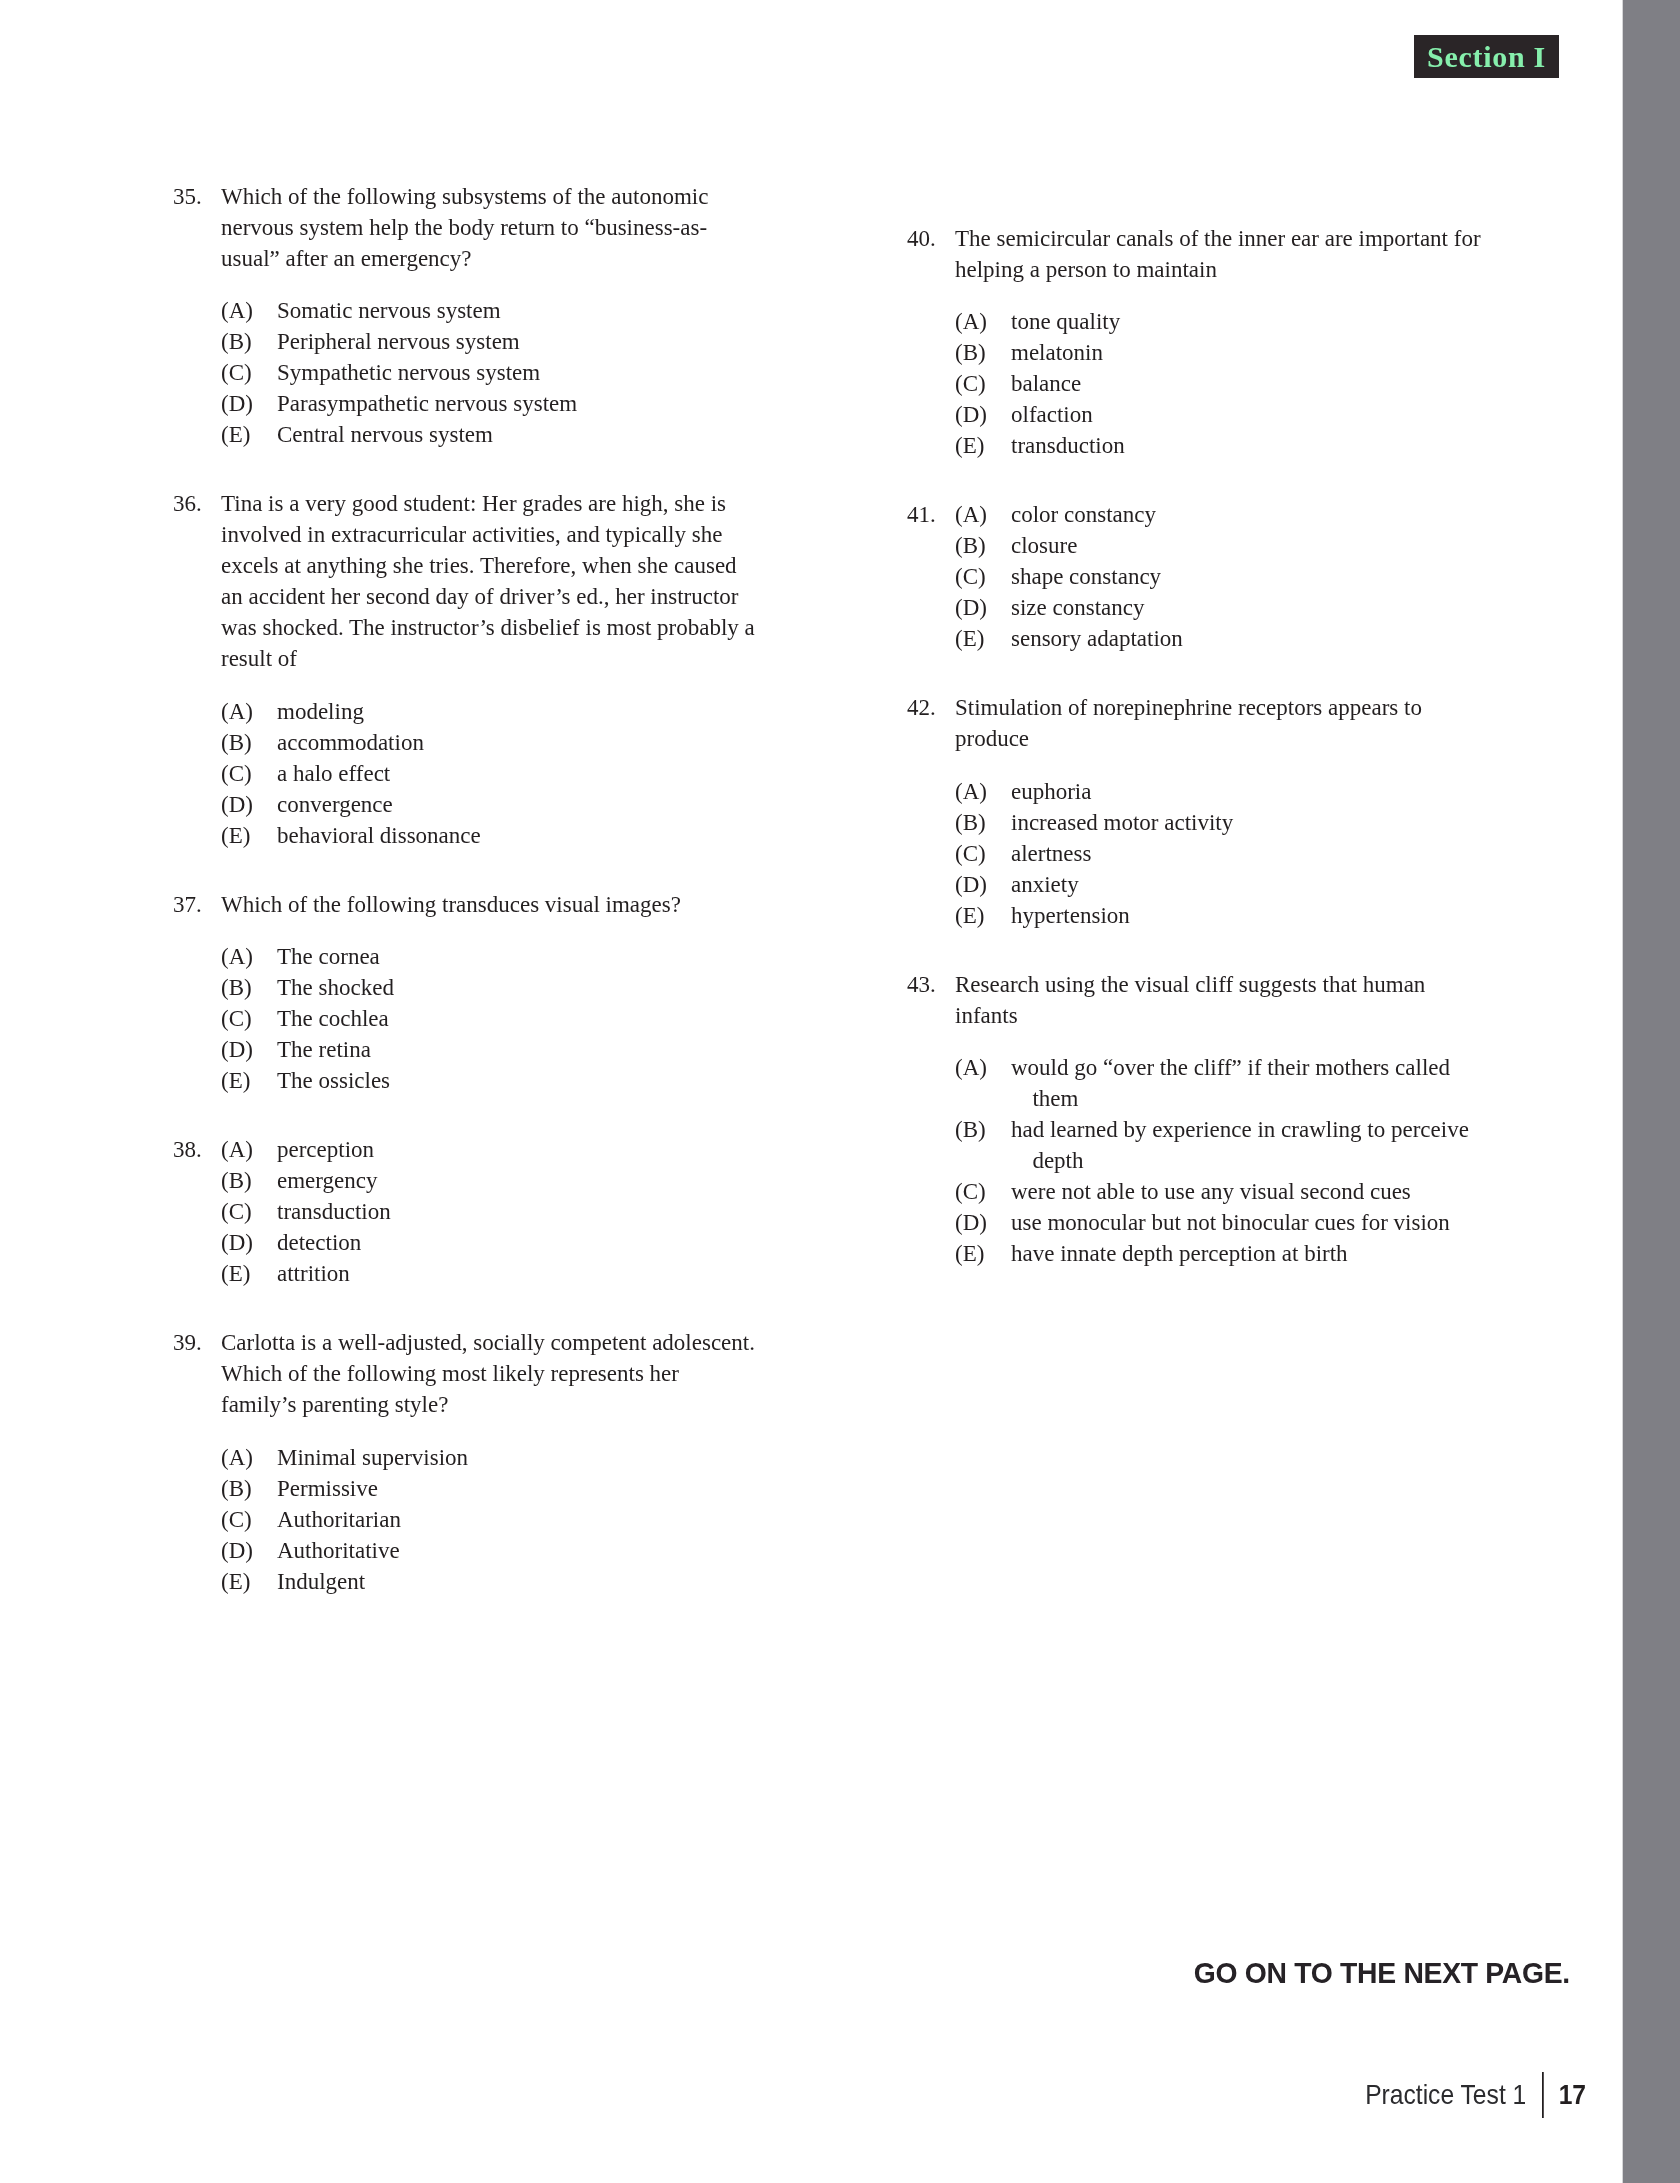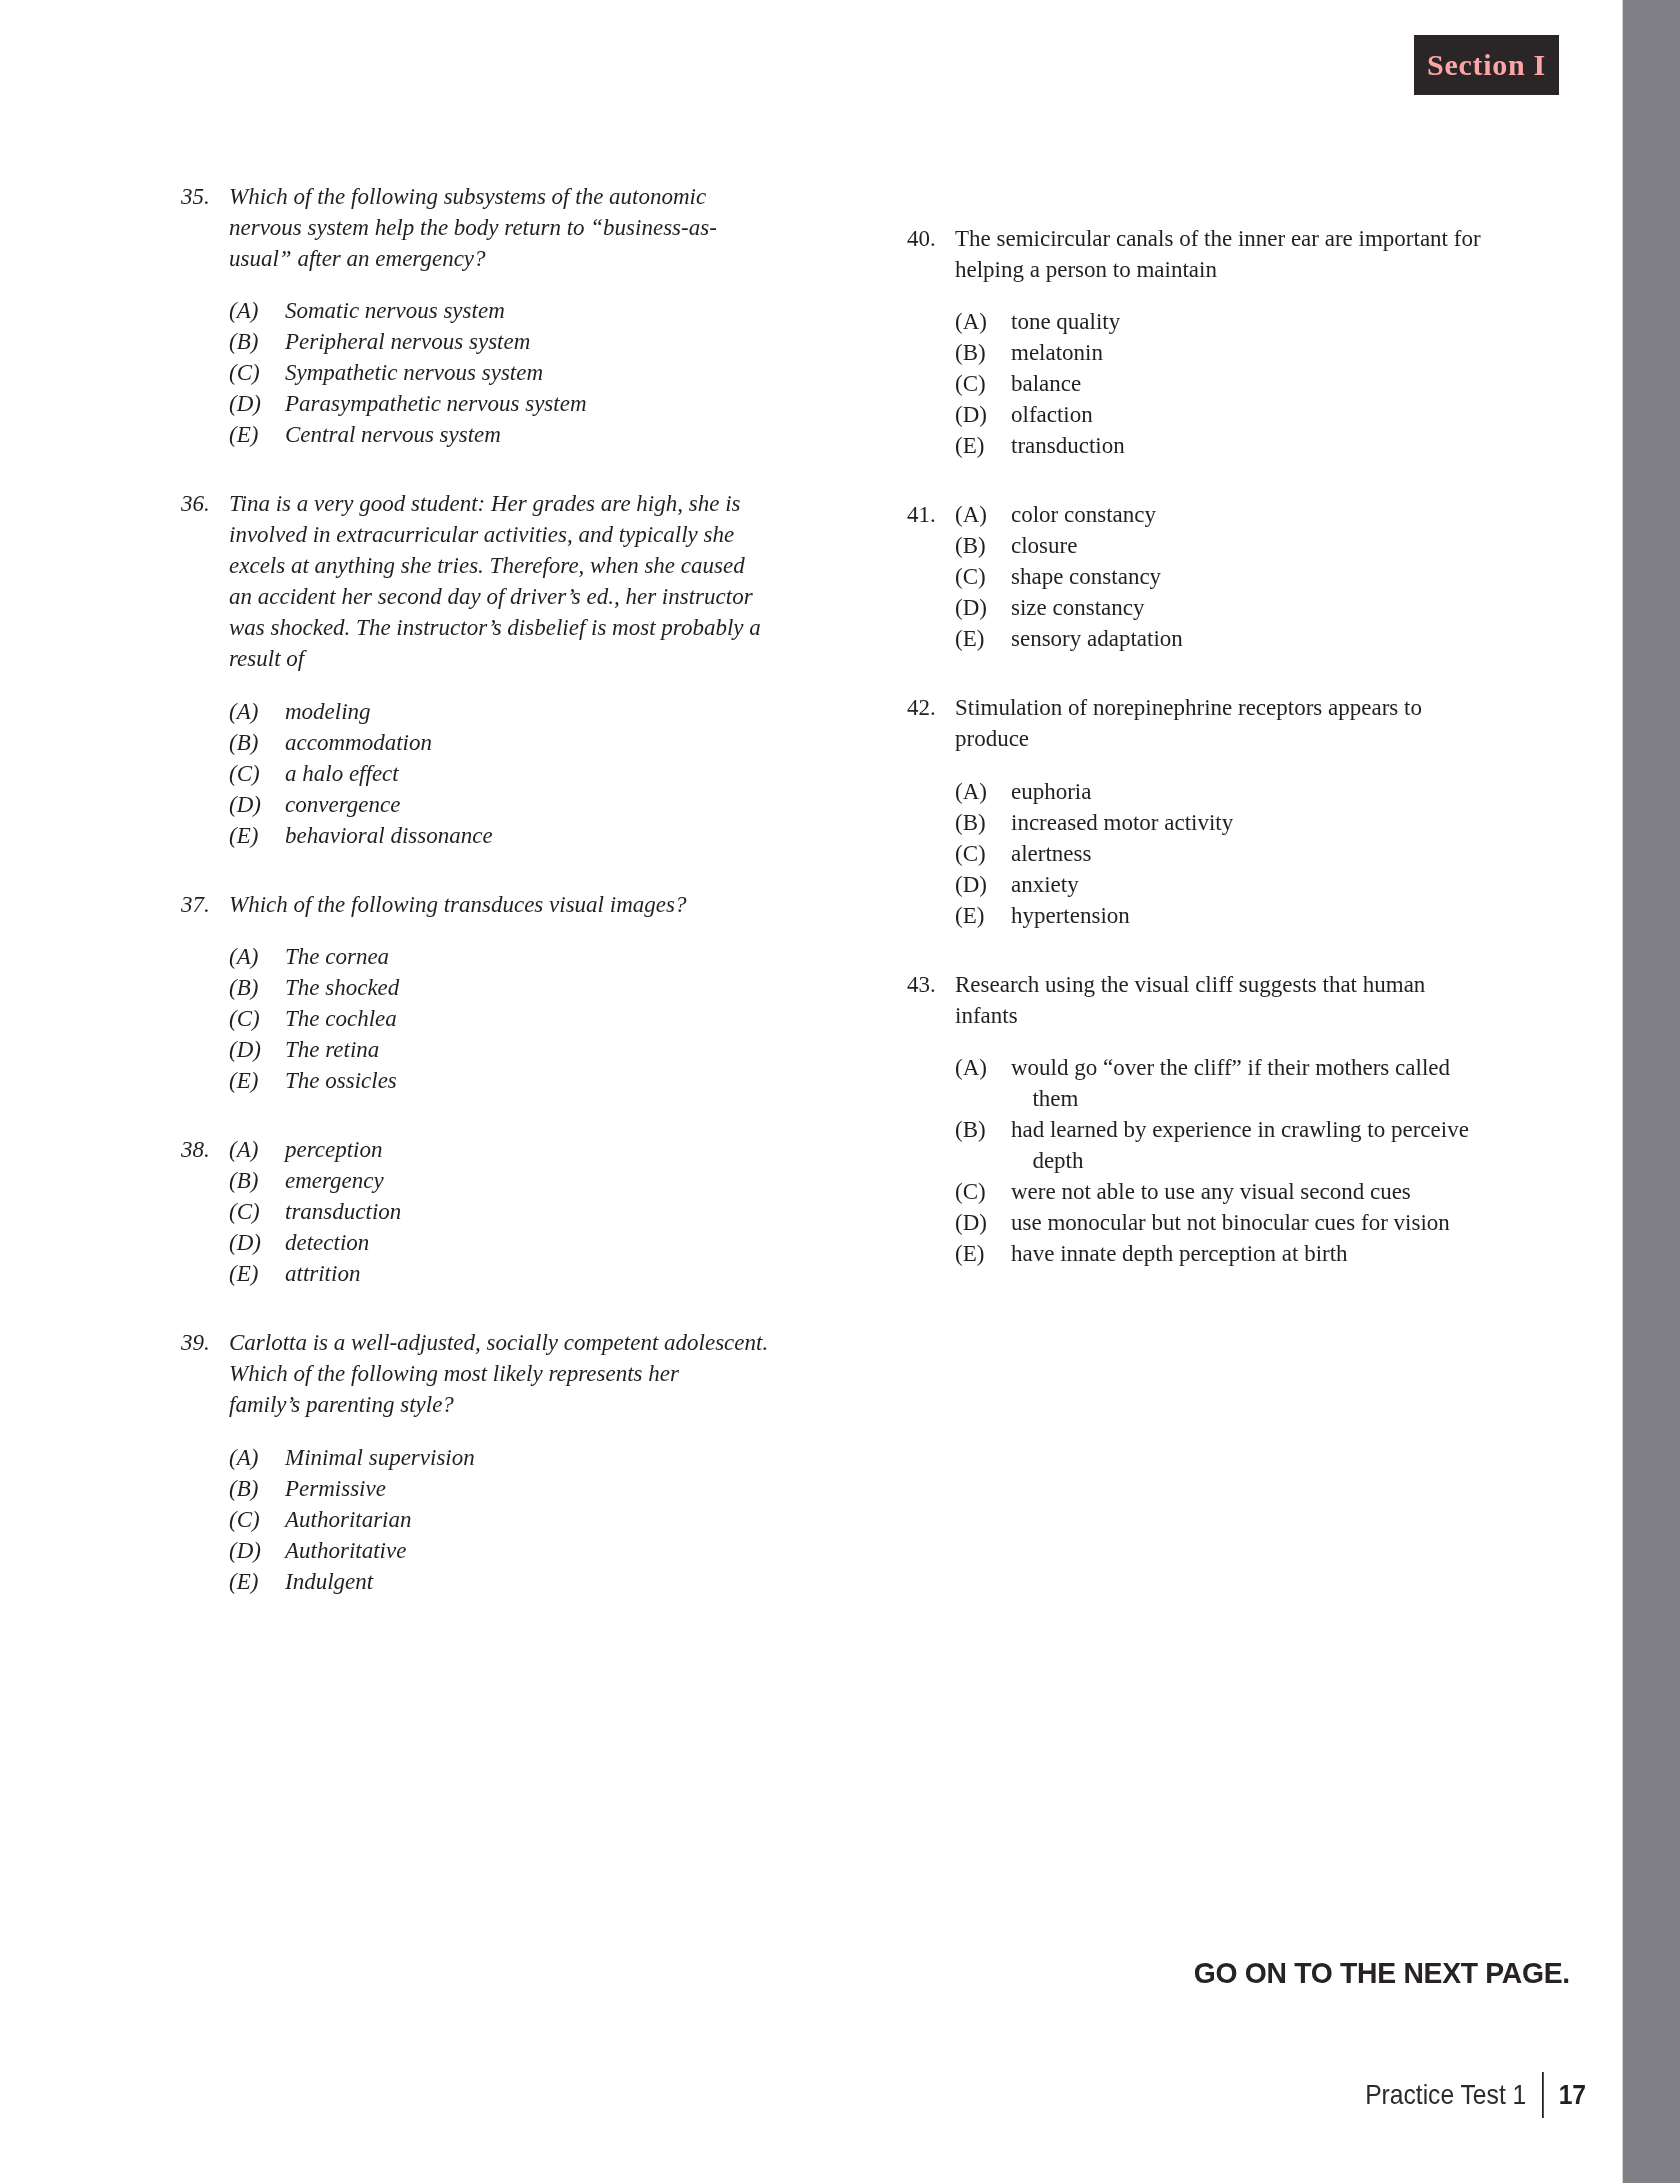--- a/index.html
+++ b/index.html
@@ -9,28 +9,28 @@
     font-family:"Liberation Serif", "DejaVu Serif", serif;
     color:#231f20;
   }
   
   .edge-band {
     position:absolute; top:0; right:0; width:58px; height:2183px;
     background:#7f7f85; border-left:1.3px solid #d6d6d8;
   }
   
   .section-badge {
-    position:absolute; left:1414px; top:35px; width:145px; height:60px;
-    background:#2a2527; color:#fca5a5;
+    position:absolute; left:1414px; top:35px; width:145px; height:43px;
+    background:#2a2527; color:#86efac;
     display:flex; align-items:center; justify-content:center;
     font-weight:bold; font-size:30px; letter-spacing:0.7px;
   }
   
   .col { position:absolute; top:181px; font-size:23px; line-height:31px; }
-  .col-left  { left:181px;  width:670px;font-style:italic; }
+  .col-left  { left:173px;  width:670px; }
   .col-right { left:907px; width:690px;margin-top:42px; }
   .q { position:relative; padding-left:48px; margin-bottom:38px; }
   .q-num { position:absolute; left:0; top:0; }
   .q-stem { margin-bottom:21.4px; white-space:pre-line; }
   .opt { display:flex; align-items:flex-start; }
   .opt-label { flex:0 0 56px; }
   .opt-text { flex:1 1 auto; white-space:pre-line; padding-left:21.4px; text-indent:-21.4px; }
   
   .go-on {
     position:absolute; right:111px; top:1956px;

